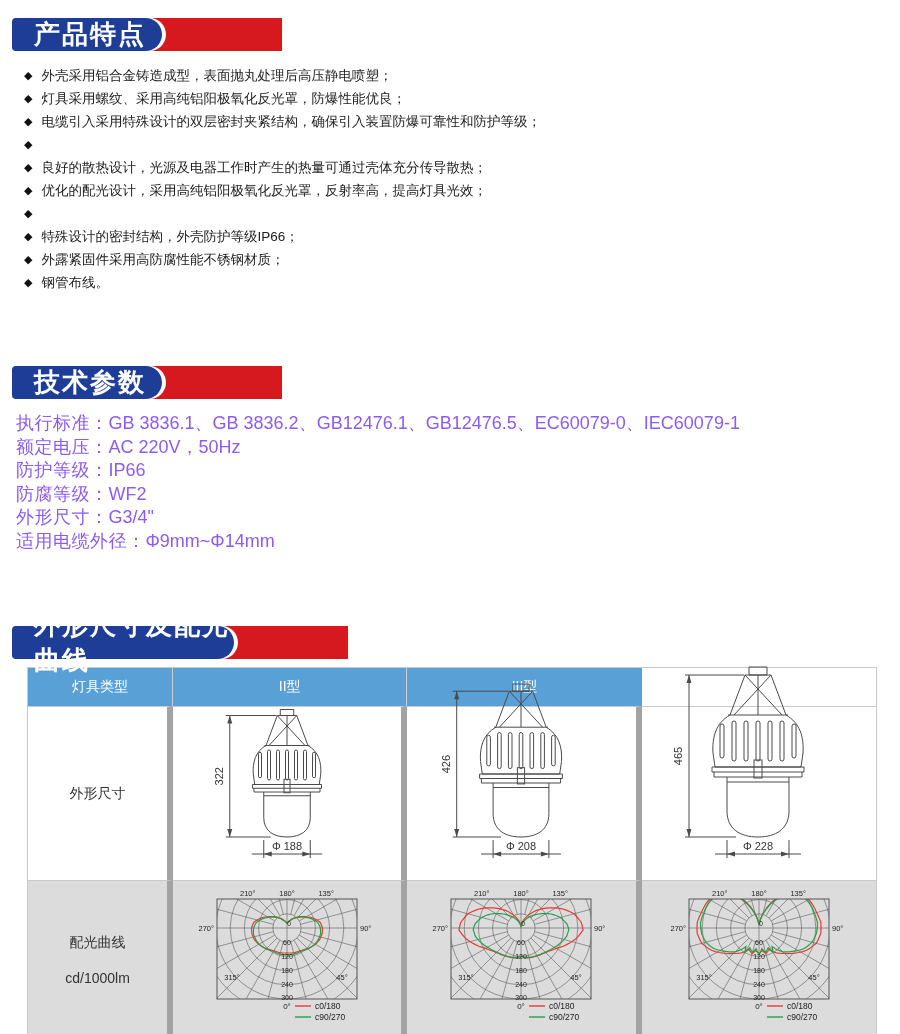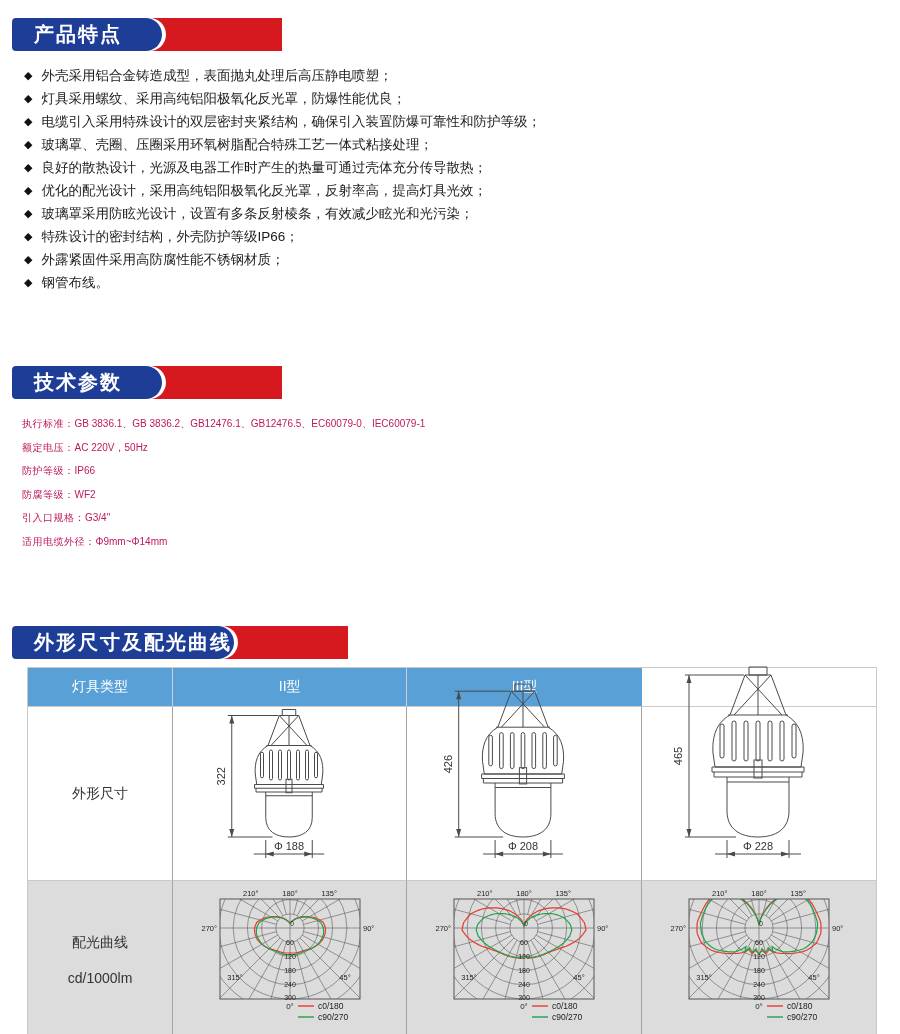--- a/index.html
+++ b/index.html
@@ -6,47 +6,47 @@
   body{width:900px;height:1034px;font-family:"Liberation Sans","DejaVu Sans",sans-serif;color:#222;overflow:hidden;}
   .page{position:relative;width:900px;height:1034px;background:#fff;}
 
   
   .banner{position:relative;height:33px;margin-left:12px;}
   .banner .red-block{position:absolute;top:0;bottom:0;background:#d6191f;}
   .banner .blue-block{position:absolute;top:0;bottom:0;left:0;background:#1e3d96;
       border-radius:4px 17px 17px 4px / 4px 17px 17px 4px;
       box-shadow:4px 0 0 #ffffff;z-index:2;
       display:flex;align-items:center;padding-left:22px;box-sizing:border-box;
-      color:#fff;font-weight:bold;font-size:20px;letter-spacing:2px;}
+      color:#fff;font-weight:bold;font-size:26px;letter-spacing:2px;}
   .banner.b1{margin-top:18px;}
   .banner.b1 .blue-block{width:150px;}
   .banner.b1 .red-block{left:130px;width:140px;}
   .banner.b2{margin-top:72px;}
   .banner.b2 .blue-block{width:150px;}
   .banner.b2 .red-block{left:130px;width:140px;}
   .banner.b3{margin-top:73px;}
   .banner.b3 .blue-block{width:222px;}
   .banner.b3 .red-block{left:200px;width:136px;}
 
   
   .features{margin:13px 0 0 24px;padding:0;list-style:none;}
   .features li{display:flex;align-items:flex-start;line-height:23px;font-size:13.5px;color:#1c1c1c;}
   .features .bullet{font-size:11px;margin-right:9px;line-height:23px;color:#111;}
 
   
-  .specs{margin:13px 0 0 22px;font-size:10px;color:#be185d;}
+  .specs{margin:13px 0 0 16px;font-size:18px;color:#8b5cf6;}
   .specs .spec-row{line-height:23.5px;}
   .specs .spec-label{letter-spacing:.5px;}
 
   
   .otable{margin:8px 0 0 27px;width:850px;border:1px solid #c9c9c9;box-sizing:border-box;}
   .thead,.trow{display:grid;grid-template-columns:145px 1fr 1fr 1fr;}
   .th{background:#58a0d6;color:#fff;font-size:14px;height:38px;display:flex;align-items:center;justify-content:center;border-right:1px solid #cfcfcf;box-sizing:border-box;}
   .th:last-child{border-right:none;text-align:center;}
-  .td{border-right:1px solid #a3a3a3;box-sizing:border-box;display:flex;align-items:center;justify-content:center;}
+  .td{border-right:6px solid #a3a3a3;box-sizing:border-box;display:flex;align-items:center;justify-content:center;}
   .td:last-child{border-right:none;}
   .trow.dims .td{height:174px;background:#fff;border-top:1px solid #c9c9c9;}
   .trow.dims .lamp-cell{align-items:flex-end;padding-bottom:17px;}
   .trow.curves .td{height:159px;background:#dcdcdc;border-top:1px solid #c9c9c9;align-items:center;}
   .row-label{font-size:14px;color:#333;text-align:center;}
   .row-label .l2{margin-top:18px;}
   svg text{font-family:"Liberation Sans","DejaVu Sans",sans-serif;}
 </style>
 </head>
 <body>
@@ -65,33 +65,31 @@
       <li>
         <span class="bullet">◆</span>
         <span>灯具采用螺纹、采用高纯铝阳极氧化反光罩，防爆性能优良；</span>
       </li>
       <li>
         <span class="bullet">◆</span>
         <span>电缆引入采用特殊设计的双层密封夹紧结构，确保引入装置防爆可靠性和防护等级；</span>
       </li>
       <li>
         <span class="bullet">◆</span>
-        <span>玻璃罩、壳圈、压圈采用环氧树脂配合特殊工艺一体式粘接处理；</span>
       </li>
       <li>
         <span class="bullet">◆</span>
         <span>良好的散热设计，光源及电器工作时产生的热量可通过壳体充分传导散热；</span>
       </li>
       <li>
         <span class="bullet">◆</span>
         <span>优化的配光设计，采用高纯铝阳极氧化反光罩，反射率高，提高灯具光效；</span>
       </li>
       <li>
         <span class="bullet">◆</span>
-        <span>玻璃罩采用防眩光设计，设置有多条反射棱条，有效减少眩光和光污染；</span>
       </li>
       <li>
         <span class="bullet">◆</span>
         <span>特殊设计的密封结构，外壳防护等级IP66；</span>
       </li>
       <li>
         <span class="bullet">◆</span>
         <span>外露紧固件采用高防腐性能不锈钢材质；</span>
       </li>
       <li>
@@ -102,21 +100,21 @@
 
   <div class="banner b2">
     <div class="red-block"></div>
     <div class="blue-block">技术参数</div>
   </div>
   <div class="specs" id="spec-list">
       <div class="spec-row"><span class="spec-label">执行标准：</span><span class="spec-value">GB 3836.1、GB 3836.2、GB12476.1、GB12476.5、EC60079-0、IEC60079-1</span></div>
       <div class="spec-row"><span class="spec-label">额定电压：</span><span class="spec-value">AC 220V，50Hz</span></div>
       <div class="spec-row"><span class="spec-label">防护等级：</span><span class="spec-value">IP66</span></div>
       <div class="spec-row"><span class="spec-label">防腐等级：</span><span class="spec-value">WF2</span></div>
-      <div class="spec-row"><span class="spec-label">引入口规格：</span><span class="spec-value">G3/4"</span></div>
+      <div class="spec-row"><span class="spec-label">外形尺寸：</span><span class="spec-value">G3/4"</span></div>
       <div class="spec-row"><span class="spec-label">适用电缆外径：</span><span class="spec-value">Φ9mm~Φ14mm</span></div>
     </div>
 
   <div class="banner b3">
     <div class="red-block"></div>
     <div class="blue-block">外形尺寸及配光曲线</div>
   </div>
 
   <div class="otable">
     <div class="thead">

